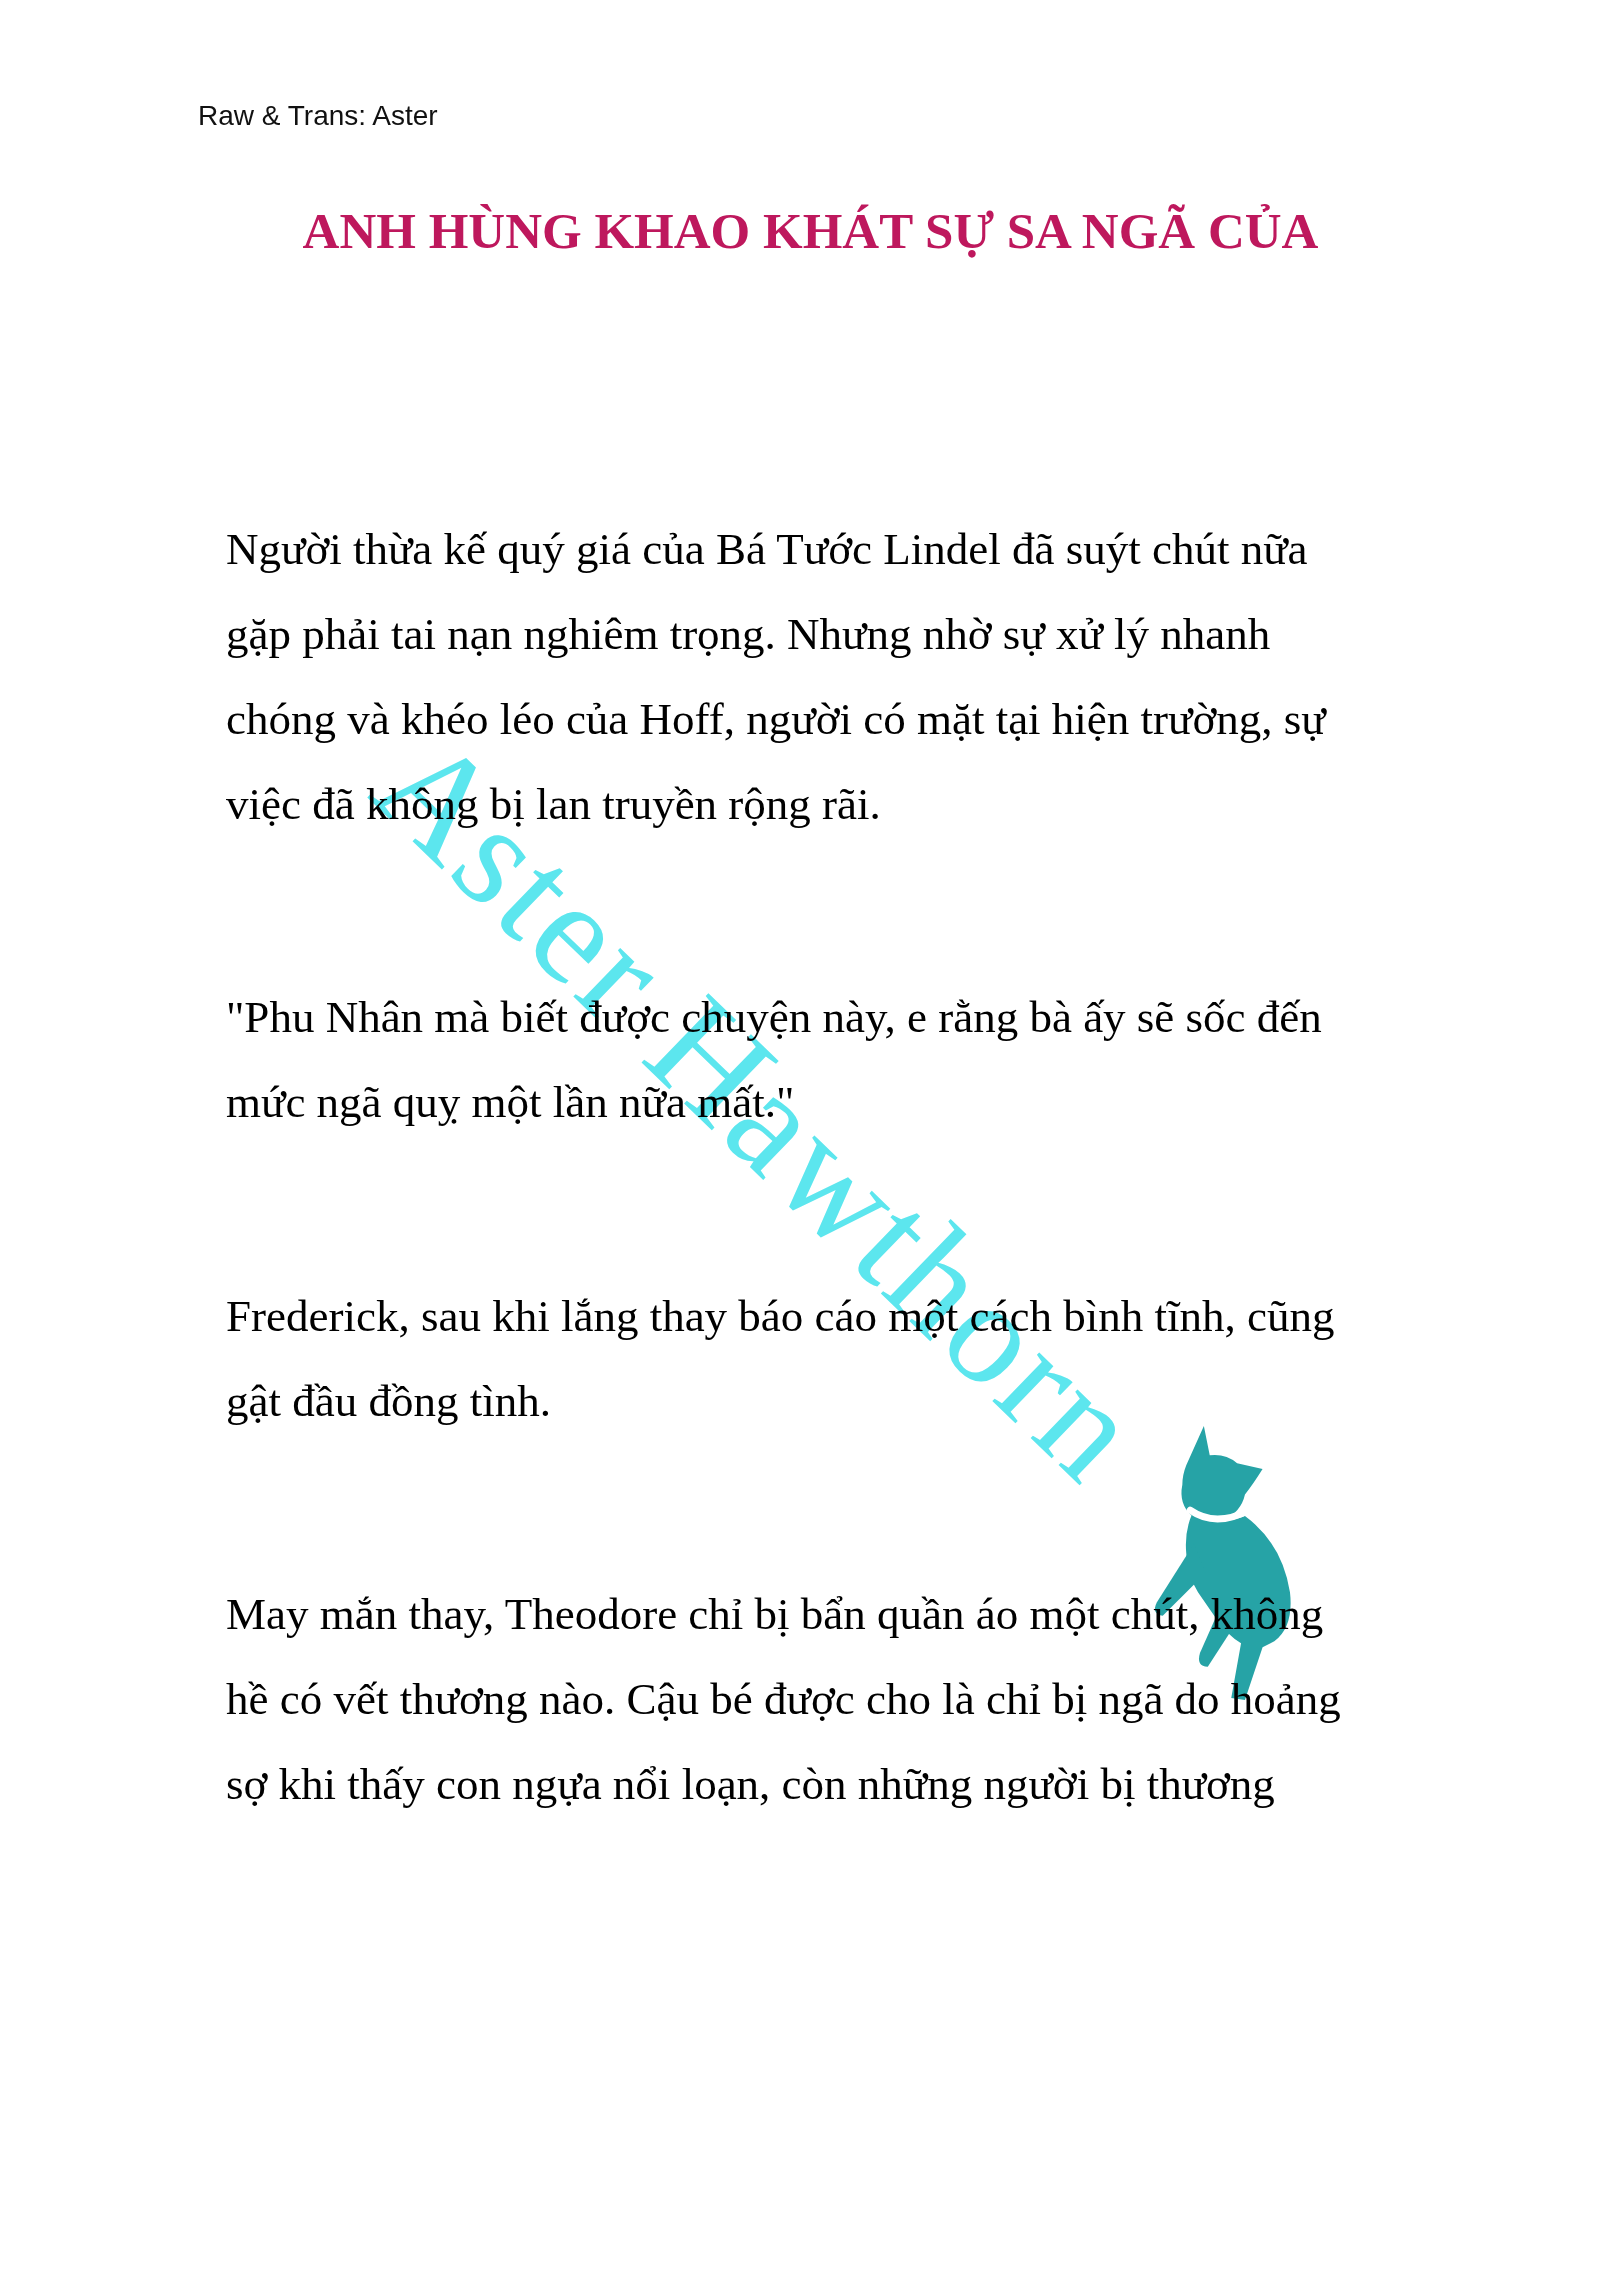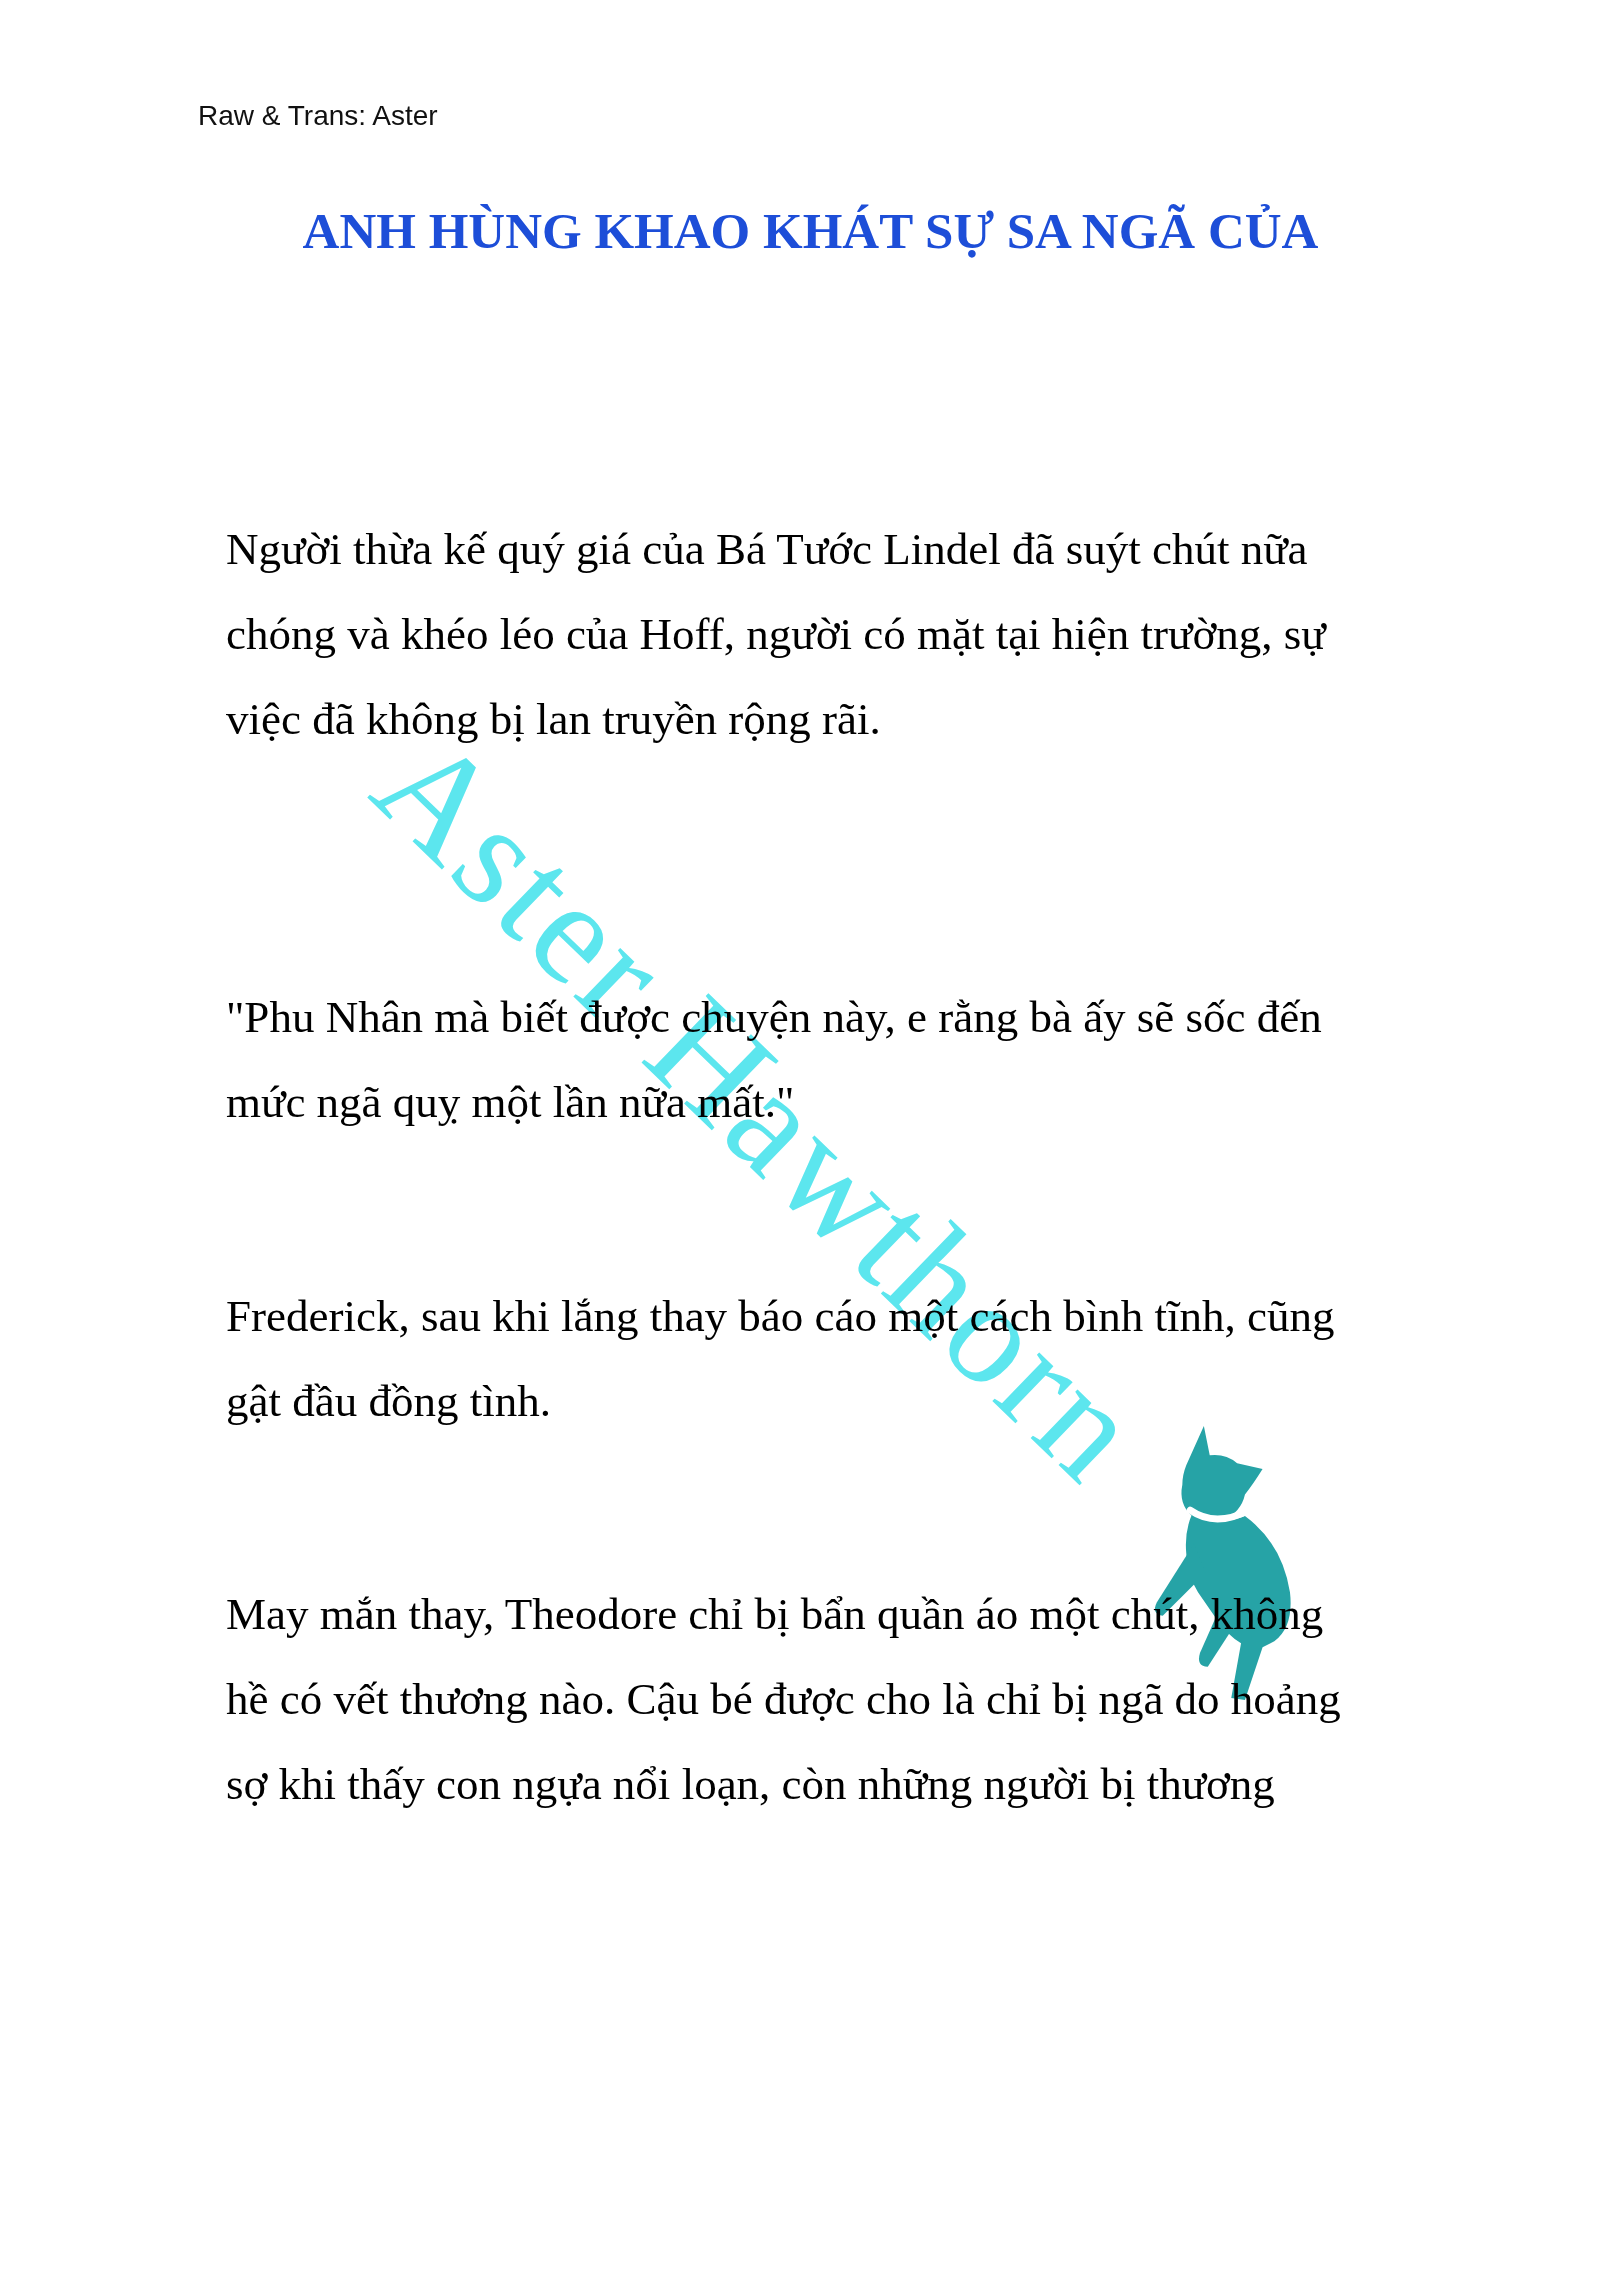--- a/index.html
+++ b/index.html
@@ -31,21 +31,21 @@
     z-index: 3;
   }
   .title {
     position: absolute;
     left: 147px;
     width: 1327px;
     text-align: center;
     font-family: "Liberation Serif", serif;
     font-weight: bold;
     font-size: 51px;
-    color: #1d4ed8;
+    color: #be185d;
     line-height: 98px;
     top: 182px;
     z-index: 3;
     margin: 0;
   }
   .title .line { display: block; }
   .body-text {
     position: absolute;
     left: 198px;
     width: 1274px;
@@ -110,20 +110,21 @@
       <path d="M48 120 L10 180 Q4 192 16 194 L60 150 Z"></path>
 
       <path d="M70 196 L54 232 Q50 246 62 246 L84 212 Z"></path>
     </g>
 
     <path d="M44 86 Q70 104 104 86" fill="none" stroke="#ffffff" stroke-width="7" stroke-linecap="round"></path>
   </svg>
 
   <div class="body-text" id="p1">
     <span class="line">Người thừa kế quý giá của Bá Tước Lindel đã suýt chút nữa</span>
+    <span class="line">gặp phải tai nạn nghiêm trọng. Nhưng nhờ sự xử lý nhanh</span>
     <span class="line">chóng và khéo léo của Hoff, người có mặt tại hiện trường, sự</span>
     <span class="line">việc đã không bị lan truyền rộng rãi.</span>
   </div>
 
   <div class="body-text" id="p2">
     <span class="line">"Phu Nhân mà biết được chuyện này, e rằng bà ấy sẽ sốc đến</span>
     <span class="line">mức ngã quỵ một lần nữa mất."</span>
   </div>
 
   <div class="body-text" id="p3">

